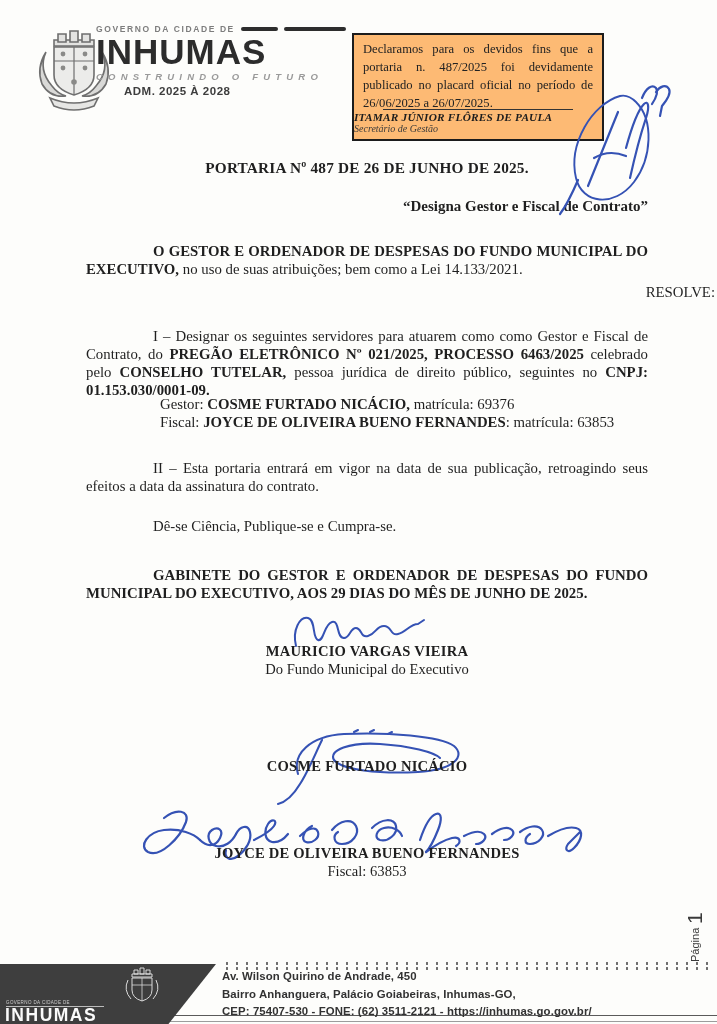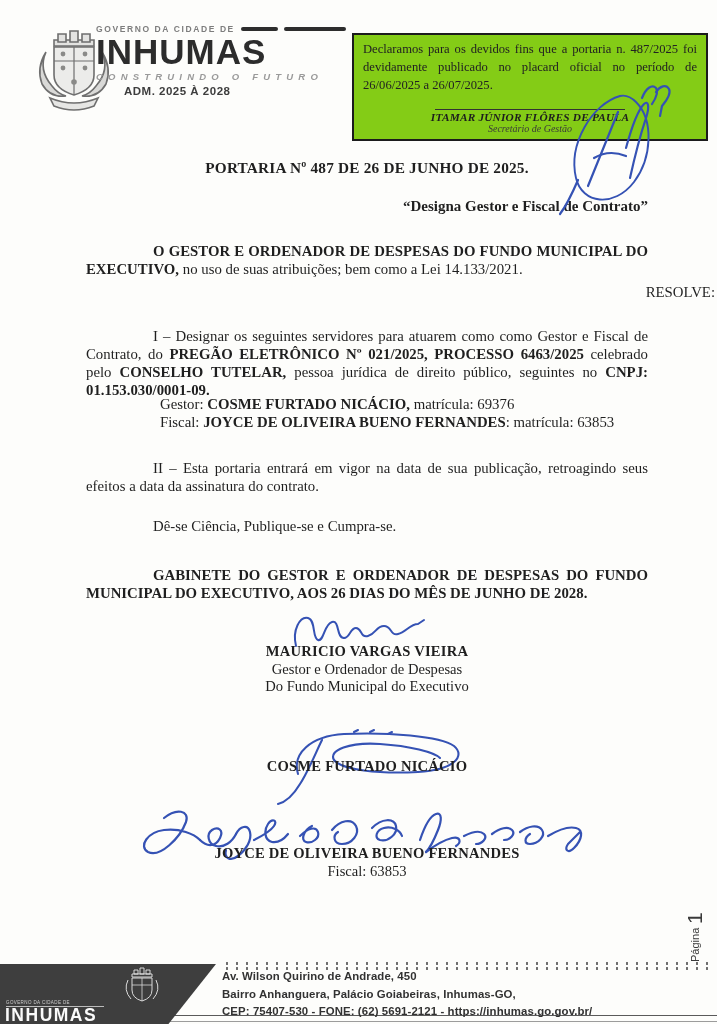--- a/index.html
+++ b/index.html
@@ -14,25 +14,25 @@
   .brand{position:absolute;left:96px;top:24px;width:250px;}
   .gov-row{display:flex;align-items:center;gap:6px;font-family:"Liberation Sans",sans-serif;}
   .gov-row .gov-txt{font-size:8.5px;font-weight:bold;letter-spacing:1.6px;color:#7d7d7d;white-space:nowrap;}
   .redact-bar{display:inline-block;width:46px;height:4px;background:#2d2d2d;border-radius:2px;}
   .redact-bar.b2{width:78px;}
   .city-name{font-family:"Liberation Sans",sans-serif;font-size:35px;font-weight:800;letter-spacing:1px;color:#2c2c2c;line-height:36px;}
   .slogan{font-family:"Liberation Sans",sans-serif;font-size:9.5px;font-weight:bold;letter-spacing:5.2px;color:#9a9a9a;margin-top:1px;white-space:nowrap;font-style:italic;}
   .adm{font-family:"Liberation Sans",sans-serif;font-size:11.5px;font-weight:bold;color:#3d3d3d;margin-top:3px;margin-left:28px;letter-spacing:.5px;}
   
   .decl-box{
-    position:absolute;left:352px;top:33px;width:356px;height:108px;box-sizing:border-box;
-    border:2px solid #1c1c1c;padding:6px 9px 4px 9px;background:#84cc16;
+    position:absolute;left:352px;top:33px;width:252px;height:108px;box-sizing:border-box;
+    border:2px solid #1c1c1c;padding:6px 9px 4px 9px;background:#fdba74;
   }
   .decl-text{margin:0;font-size:12.6px;line-height:1.42;text-align:justify;color:#222;}
-  .decl-sign{position:absolute;left:0;right:0;bottom:5px;text-align:center;}
+  .decl-sign{position:absolute;left:0;right:0;bottom:5px;text-align:left;}
   .decl-rule{width:190px;margin:0 auto 1px auto;border-top:1.3px solid #333;}
   .decl-name{font-size:11.3px;font-weight:bold;font-style:italic;color:#1d1d1d;letter-spacing:.2px;}
   .decl-role{font-size:10px;font-style:italic;color:#3a3a3a;}
   .sig-svg{position:absolute;pointer-events:none;}
   .ink{stroke:#3552b4;fill:none;stroke-linecap:round;stroke-linejoin:round;}
   
   .blk{position:absolute;left:86px;width:562px;font-size:14.8px;line-height:18.2px;}
   .jst{text-align:justify;text-indent:67px;}
   .bold{font-weight:bold;}
   .doc-title{top:159px;text-align:center;font-weight:bold;font-size:15.3px;letter-spacing:.2px;}
@@ -149,31 +149,30 @@
 
   <div class="blk p-servants">
     <div><span>Gestor: </span><span class="bold">COSME FURTADO NICÁCIO,</span><span> matrícula: 69376</span></div>
     <div><span>Fiscal: </span><span class="bold">JOYCE DE OLIVEIRA BUENO FERNANDES</span><span>: matrícula: 63853</span></div>
   </div>
 
   <p class="blk jst p-item2">II – Esta portaria entrará em vigor na data de sua publicação, retroagindo seus efeitos a data da assinatura do contrato.</p>
 
   <p class="blk jst p-closing">Dê-se Ciência, Publique-se e Cumpra-se.</p>
 
-  <p class="blk jst p-gabinete">GABINETE DO GESTOR E ORDENADOR DE DESPESAS DO FUNDO MUNICIPAL DO EXECUTIVO, AOS 26 DIAS DO MÊS DE JUNHO DE 2028.</p>
+  <p class="blk jst p-gabinete">GABINETE DO GESTOR E ORDENADOR DE DESPESAS DO FUNDO MUNICIPAL DO EXECUTIVO, AOS 29 DIAS DO MÊS DE JUNHO DE 2025.</p>
 
   <svg class="sig-svg" style="left:288px;top:610px;" width="140" height="42" viewBox="0 0 140 42">
     <g class="ink" stroke-width="2">
       <path d="M8 36 C4 20 12 6 20 8 C28 10 24 28 30 30 C36 32 36 14 44 12 C52 10 48 28 56 28"></path>
       <path d="M56 28 C62 28 62 18 68 18 C74 18 72 28 80 26 C88 24 88 16 96 16 C104 16 102 26 110 24 C118 22 122 14 130 14 L136 10"></path>
     </g>
   </svg>
   <div class="sigblock sig1t">
     <div class="sig-name">MAURICIO VARGAS VIEIRA</div>
-    <div>Gestor e Ordenador de Despesas</div>
     <div>Do Fundo Municipal do Executivo</div>
   </div>
 
   <svg class="sig-svg" style="left:258px;top:726px;" width="220" height="80" viewBox="0 0 220 80">
     <g class="ink" stroke-width="2.1">
       <path d="M40 48 C34 28 52 10 86 8 C130 6 182 10 196 20 C208 30 196 44 160 46 C120 48 84 44 76 34 C70 24 92 16 122 18 C152 20 176 26 182 32"></path>
       <path d="M64 14 C58 26 50 46 42 58 C36 68 28 76 20 78"></path>
       <path d="M96 6 L100 4 M112 6 L116 4 M130 8 L134 6"></path>
     </g>
   </svg>
@@ -223,16 +222,16 @@
         </g>
       </svg>
     </div>
     <div class="f-gov">GOVERNO DA CIDADE DE</div>
     <div class="f-city">INHUMAS</div>
   </div>
 
   <div class="f-address">
     <div>Av. Wilson Quirino de Andrade, 450</div>
     <div>Bairro Anhanguera, Palácio Goiabeiras, Inhumas-GO,</div>
-    <div>CEP: 75407-530 - FONE: (62) 5691-2121 - https://inhumas.go.gov.br/</div>
+    <div>CEP: 75407-530 - FONE: (62) 3511-2121 - https://inhumas.go.gov.br/</div>
   </div>
 
 </div>
 
 </body></html>

